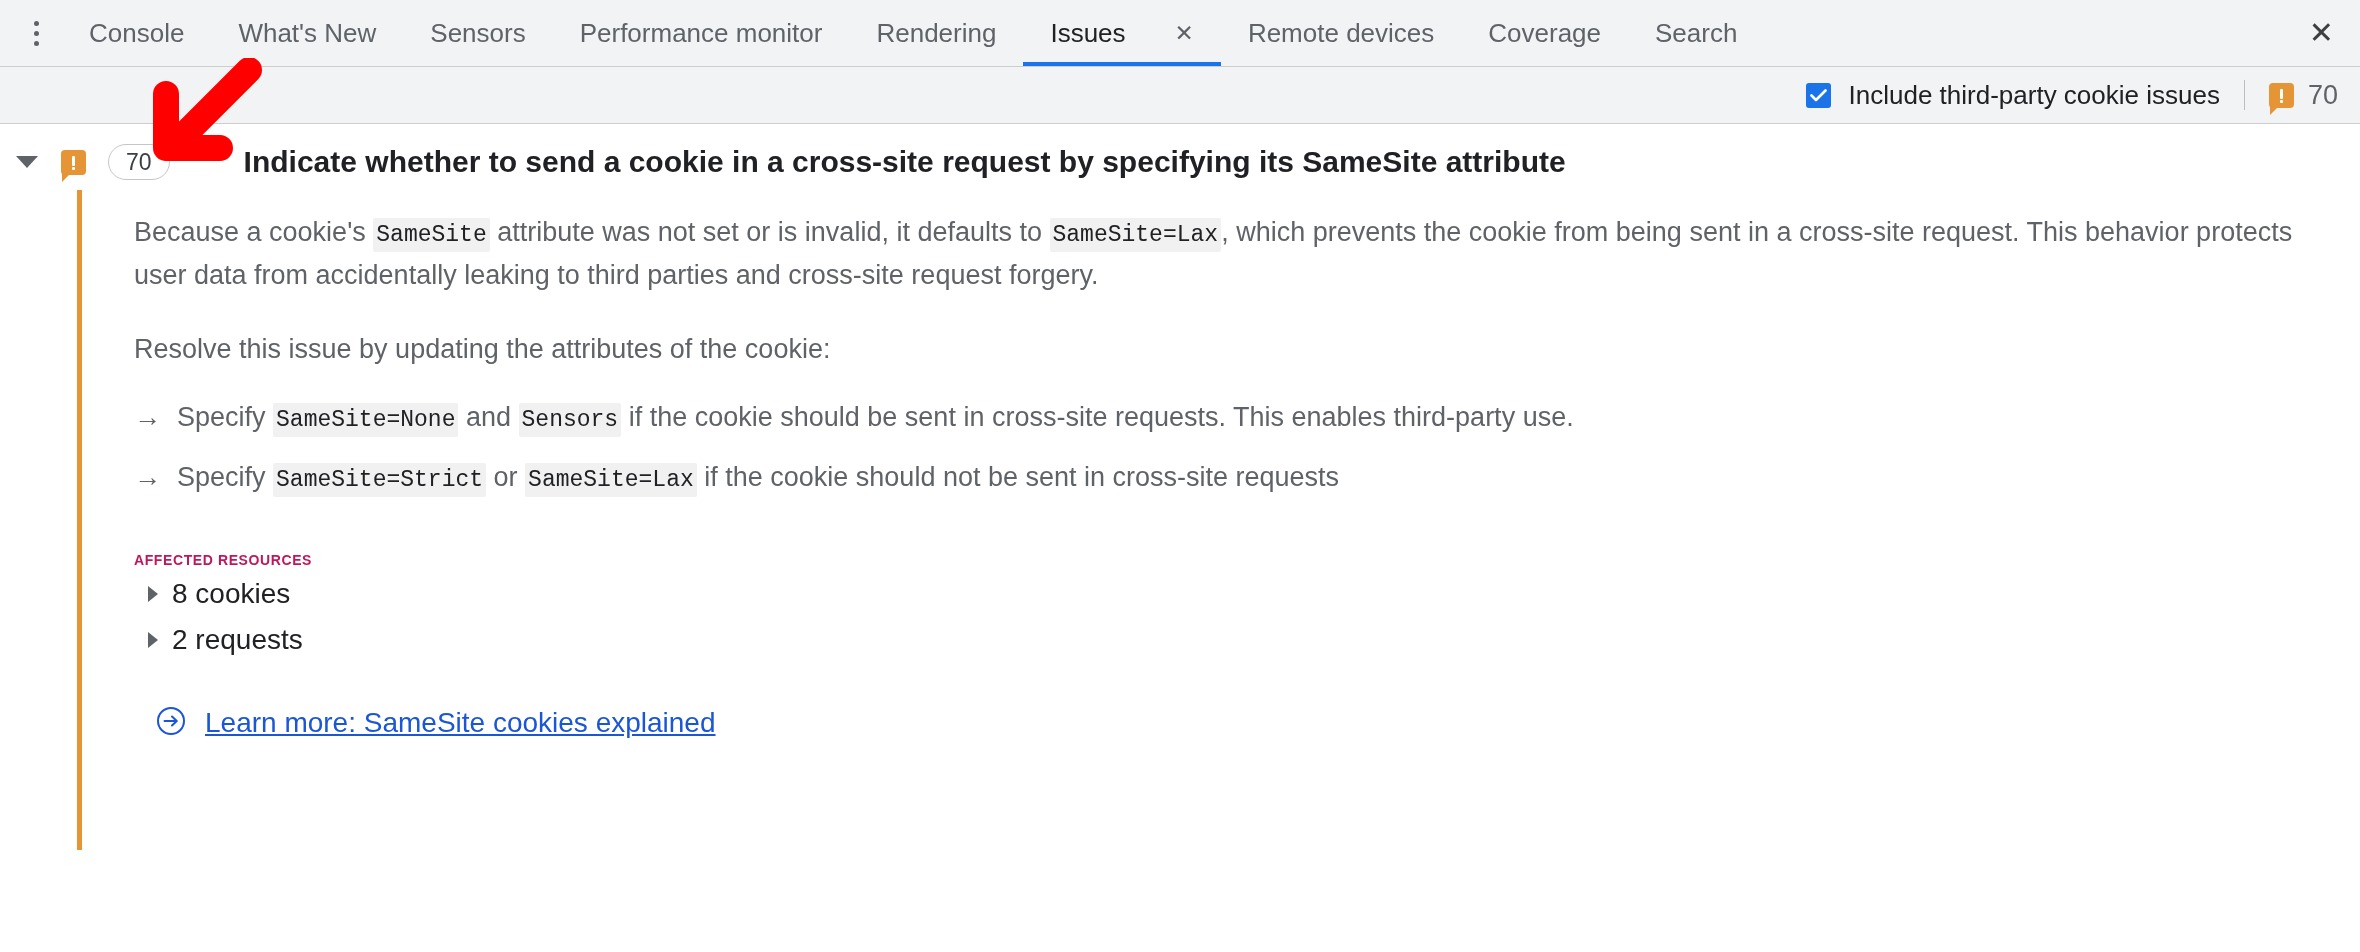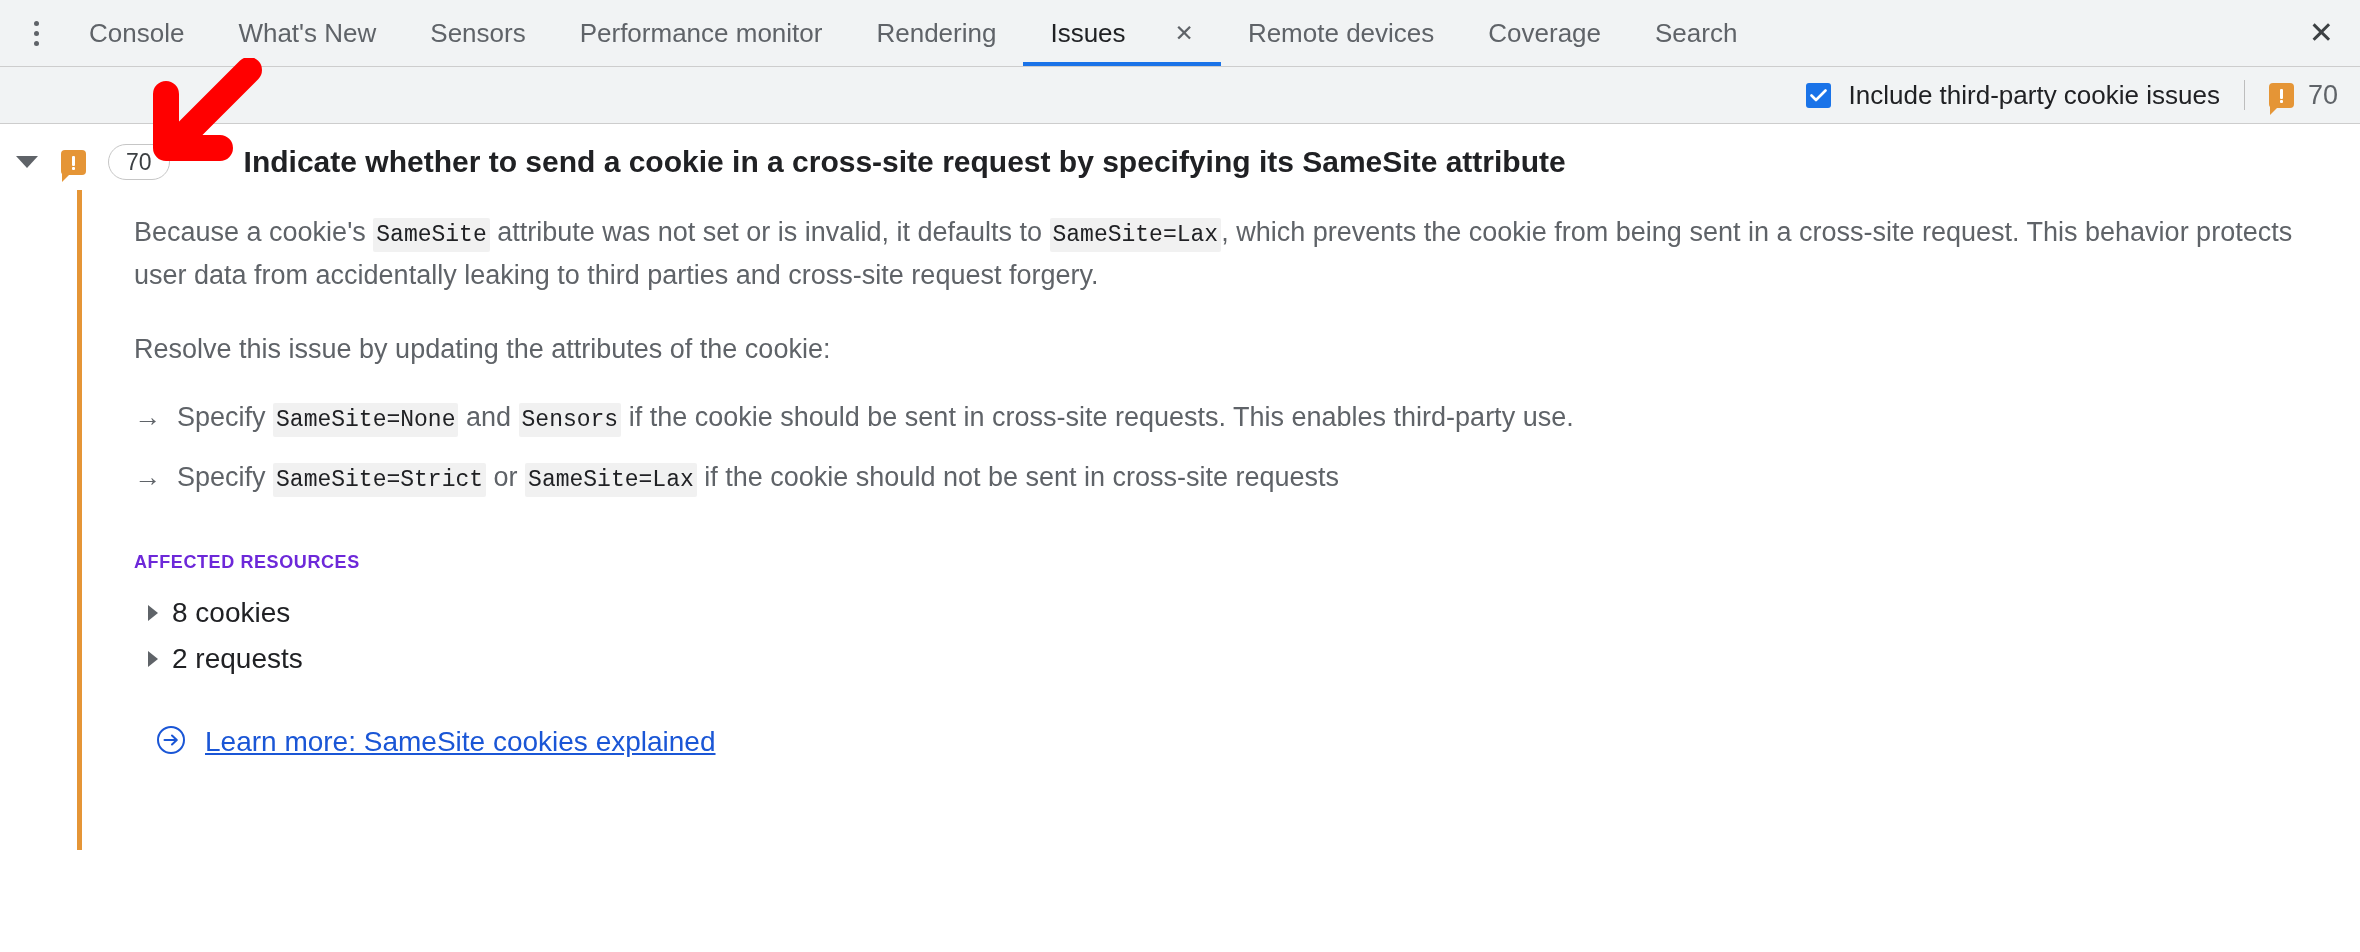--- a/index.html
+++ b/index.html
@@ -245,26 +245,26 @@
     align-items: baseline;
     margin-bottom: 17px;
   }
   .bullet .arr {
     flex: none;
     margin-right: 16px;
     font-size: 27px;
     color: #5f6368;
   }
   .affected-title {
-    font-size: 18px;
+    font-size: 14px;
     font-weight: bold;
     letter-spacing: 0.6px;
-    color: #6d28d9;
+    color: #be185d;
     margin-top: 52px;
-    margin-bottom: 24px;
+    margin-bottom: 10px;
   }
   .res-row {
     display: flex;
     align-items: center;
     margin: 0 0 14px 14px;
     cursor: pointer;
   }
   .caret-right {
     width: 0; height: 0;
     border-top: 8px solid transparent;

